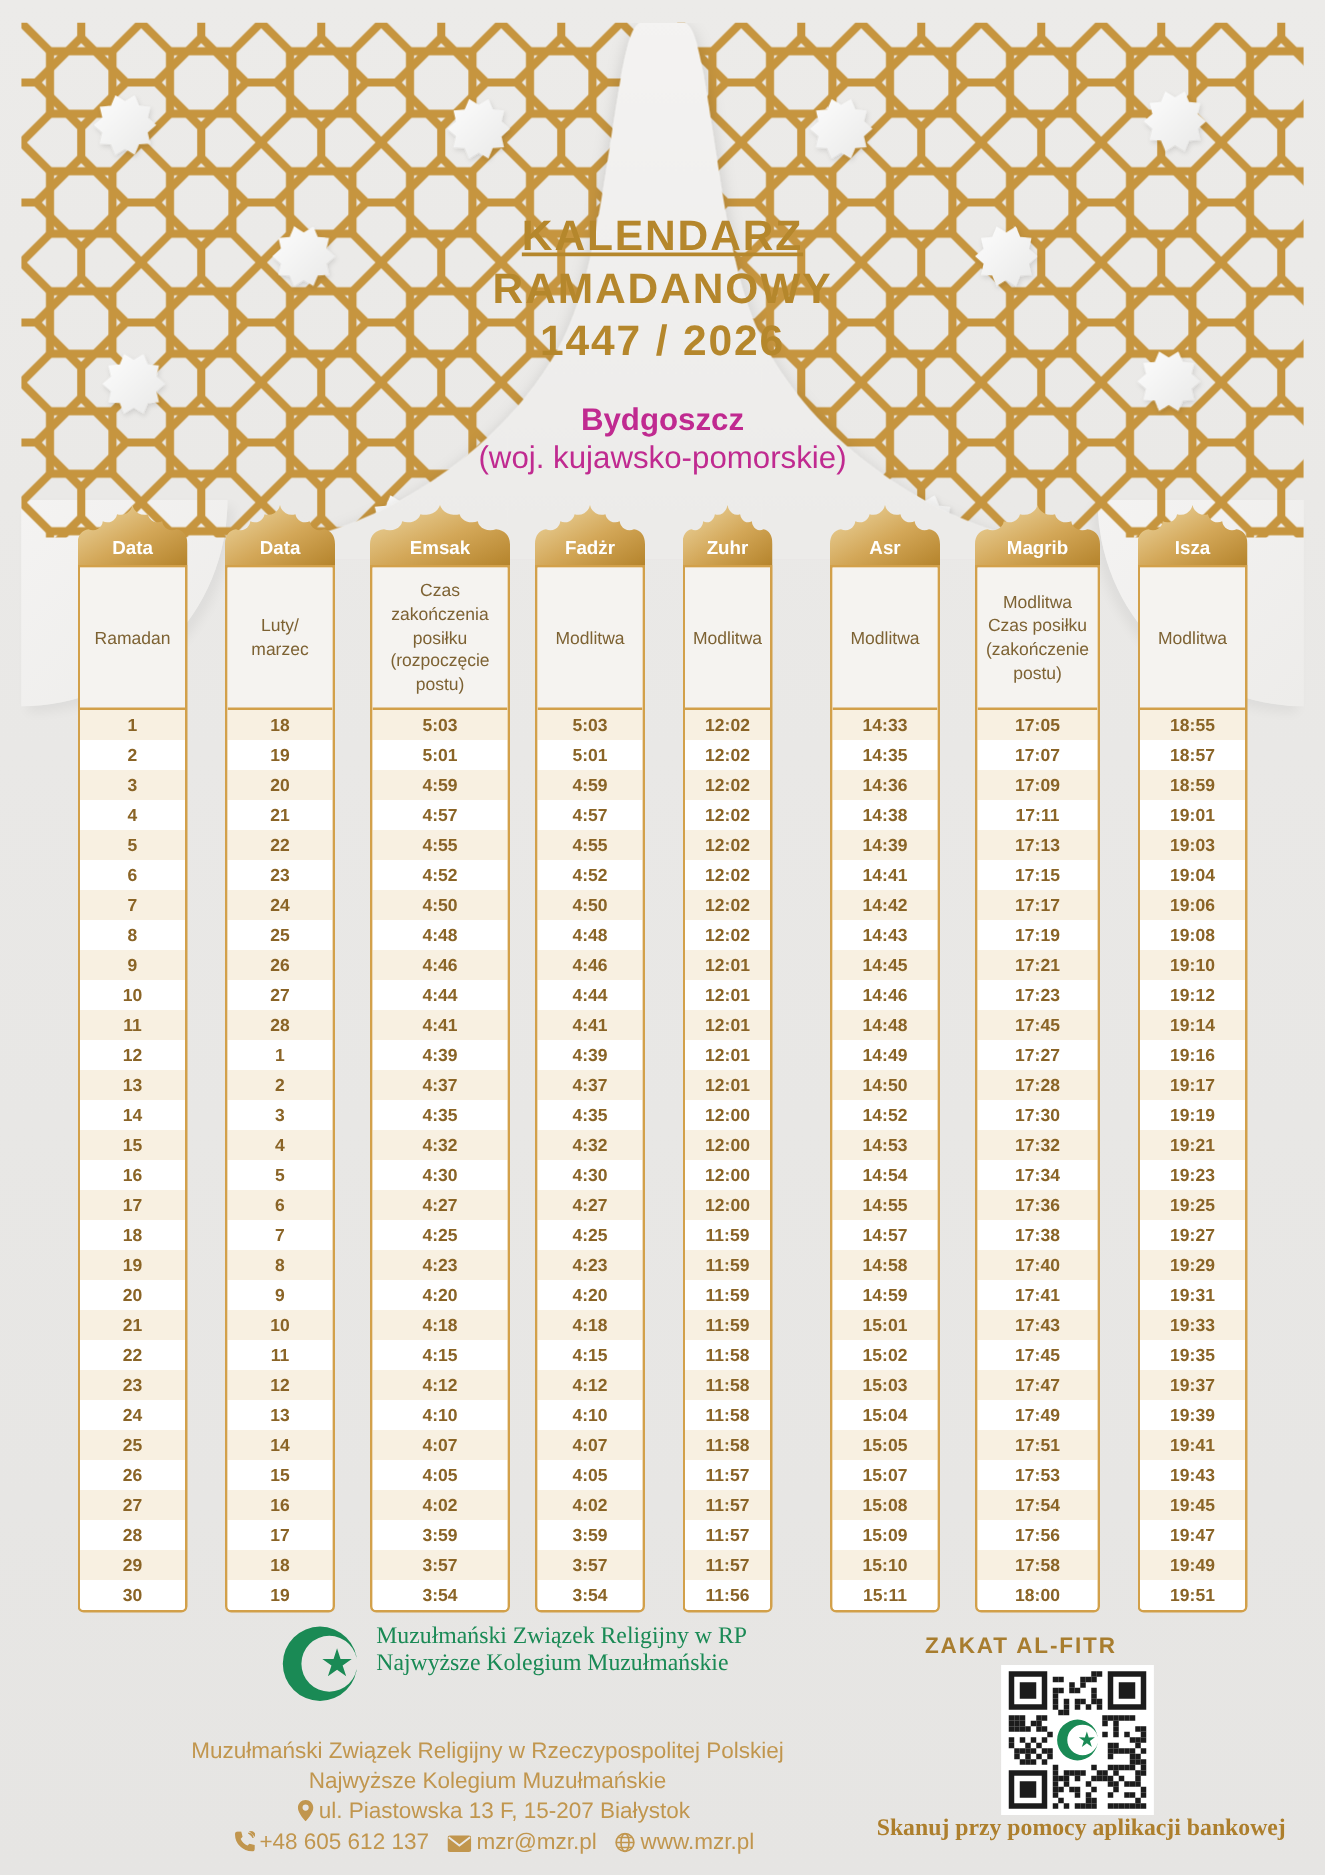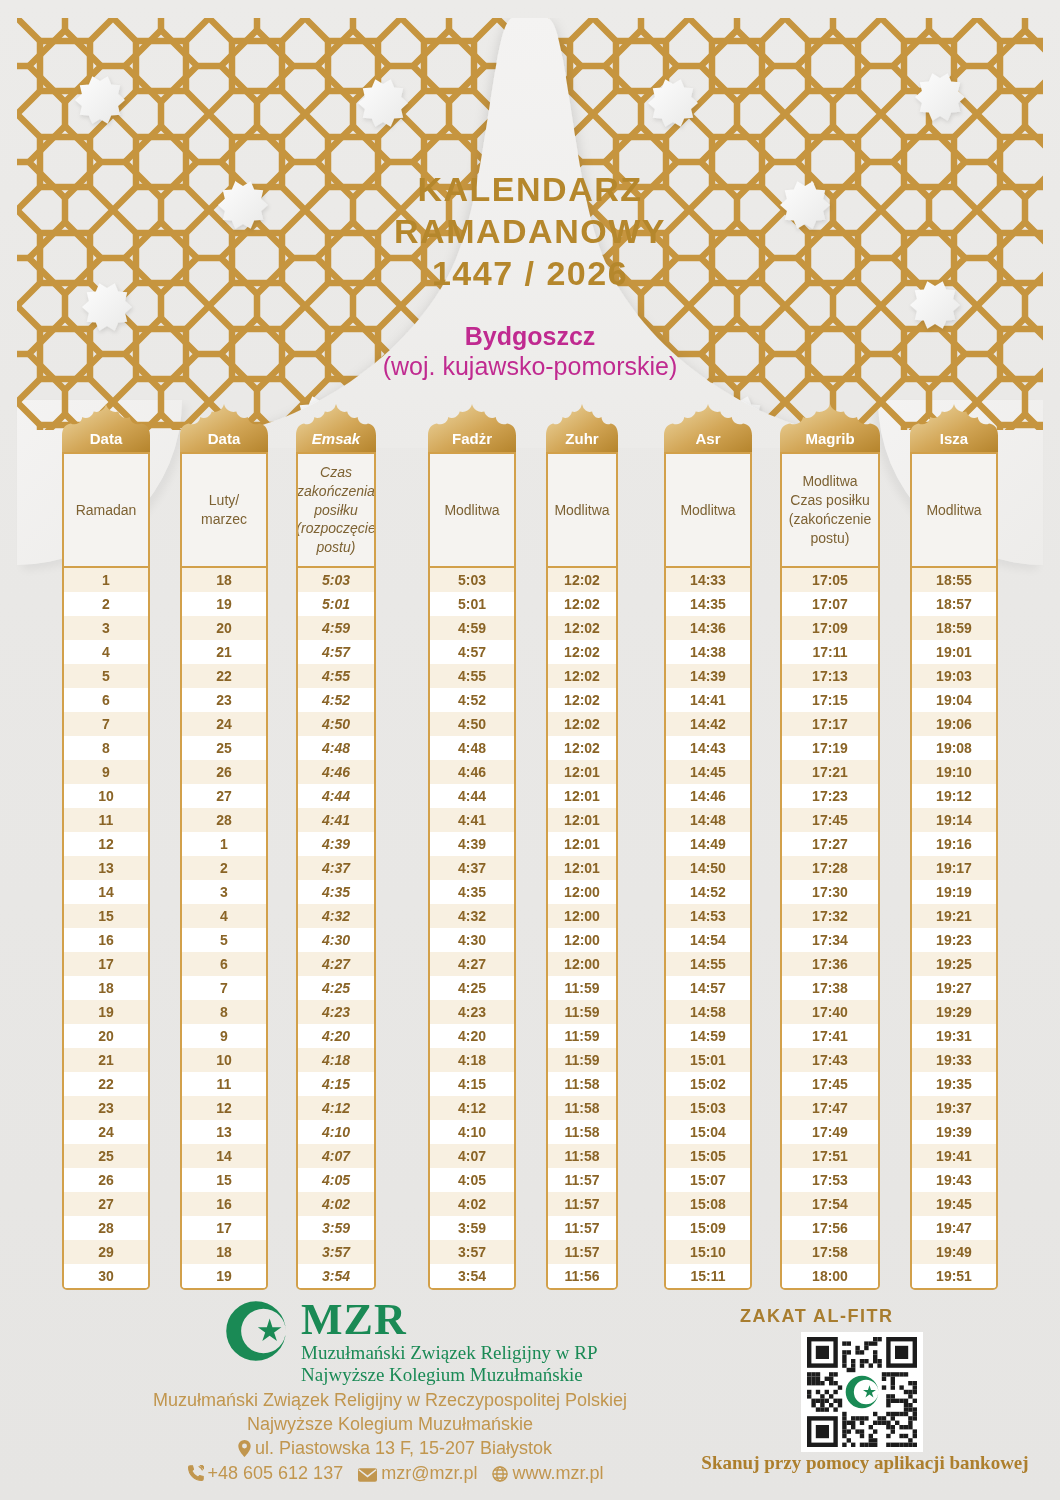--- a/index.html
+++ b/index.html
@@ -10,21 +10,21 @@
   
   .wing{position:absolute;top:400px;width:165px;height:165px;background:linear-gradient(135deg,#f4f3f2,#edecea);}
   .wing-l{left:17px;border-bottom-right-radius:165px;box-shadow:5px 5px 9px rgba(0,0,0,.05);}
   .wing-r{right:17px;border-bottom-left-radius:165px;box-shadow:-5px 5px 9px rgba(0,0,0,.05);}
 
   .ornament{position:absolute;left:17px;top:18px;}
 
   
   .title{position:absolute;left:0;width:1060px;text-align:center;color:#b5872c;font-weight:bold;
          font-size:34px;letter-spacing:1.5px;}
-  .t1{top:170px;} .t2{top:212px;} .t3{top:254px;}
+  .t1{top:170px;text-decoration:underline;} .t2{top:212px;} .t3{top:254px;}
   .city{position:absolute;left:0;top:322px;width:1060px;text-align:center;color:#c02a90;font-weight:bold;font-size:25px;}
   .region{position:absolute;left:0;top:352px;width:1060px;text-align:center;color:#c02a90;font-size:25px;}
 
   
   .col{position:absolute;top:404px;}
   .dome{display:block;width:100%;height:48px;}
   .dome-label{position:absolute;top:26px;left:0;width:100%;text-align:center;color:#fff;
               font-weight:bold;font-size:15px;}
   .colbox{box-sizing:border-box;border:2px solid #d2a04a;border-radius:0 0 5px 5px;background:#fff;
           margin-top:0;height:838px;overflow:hidden;}
@@ -192,21 +192,21 @@
             <div class="cell">13</div>
             <div class="cell odd">14</div>
             <div class="cell">15</div>
             <div class="cell odd">16</div>
             <div class="cell">17</div>
             <div class="cell odd">18</div>
             <div class="cell">19</div>
           </div>
         </div>
       </div>
-      <div class="col" style="left: 296px; width: 80px; font-style: italic;">
+      <div class="col" style="left: 296px; width: 112px;">
         <svg class="dome" viewBox="0 0 100 52" preserveAspectRatio="none">
           <path d="M0,52 L0,34 C0,26 4,22 10,21 A9,9 0 0 0 23,14 A9,9 0 0 0 36,8 A11,11 0 0 0 50,0 A11,11 0 0 0 64,8 A9,9 0 0 0 77,14 A9,9 0 0 0 90,21 C96,22 100,26 100,34 L100,52 Z" fill="url(#domeGrad)"></path>
         </svg>
         <div class="dome-label">Emsak</div>
         <div class="colbox">
           <div class="sub">Czas
 zakończenia
 posiłku
 (rozpoczęcie
 postu)</div>
@@ -452,21 +452,20 @@
           </div>
         </div>
       </div>
     </div>
 
   <div class="logo-row">
     <svg width="62" height="66" viewBox="0 0 100 100">
       <use href="#crescentStar"></use>
     </svg>
     <div class="logo-text">
-      <div class="logo-mzr">MZR</div>
       <div class="logo-sub">Muzułmański Związek Religijny w RP</div>
       <div class="logo-sub">Najwyższe Kolegium Muzułmańskie</div>
     </div>
   </div>
 
   <div class="addr">
     <span class="line">Muzułmański Związek Religijny w Rzeczypospolitej Polskiej</span>
     <span class="line">Najwyższe Kolegium Muzułmańskie</span>
     <span class="line">
       <svg width="13" height="17" viewBox="0 0 16 22">

